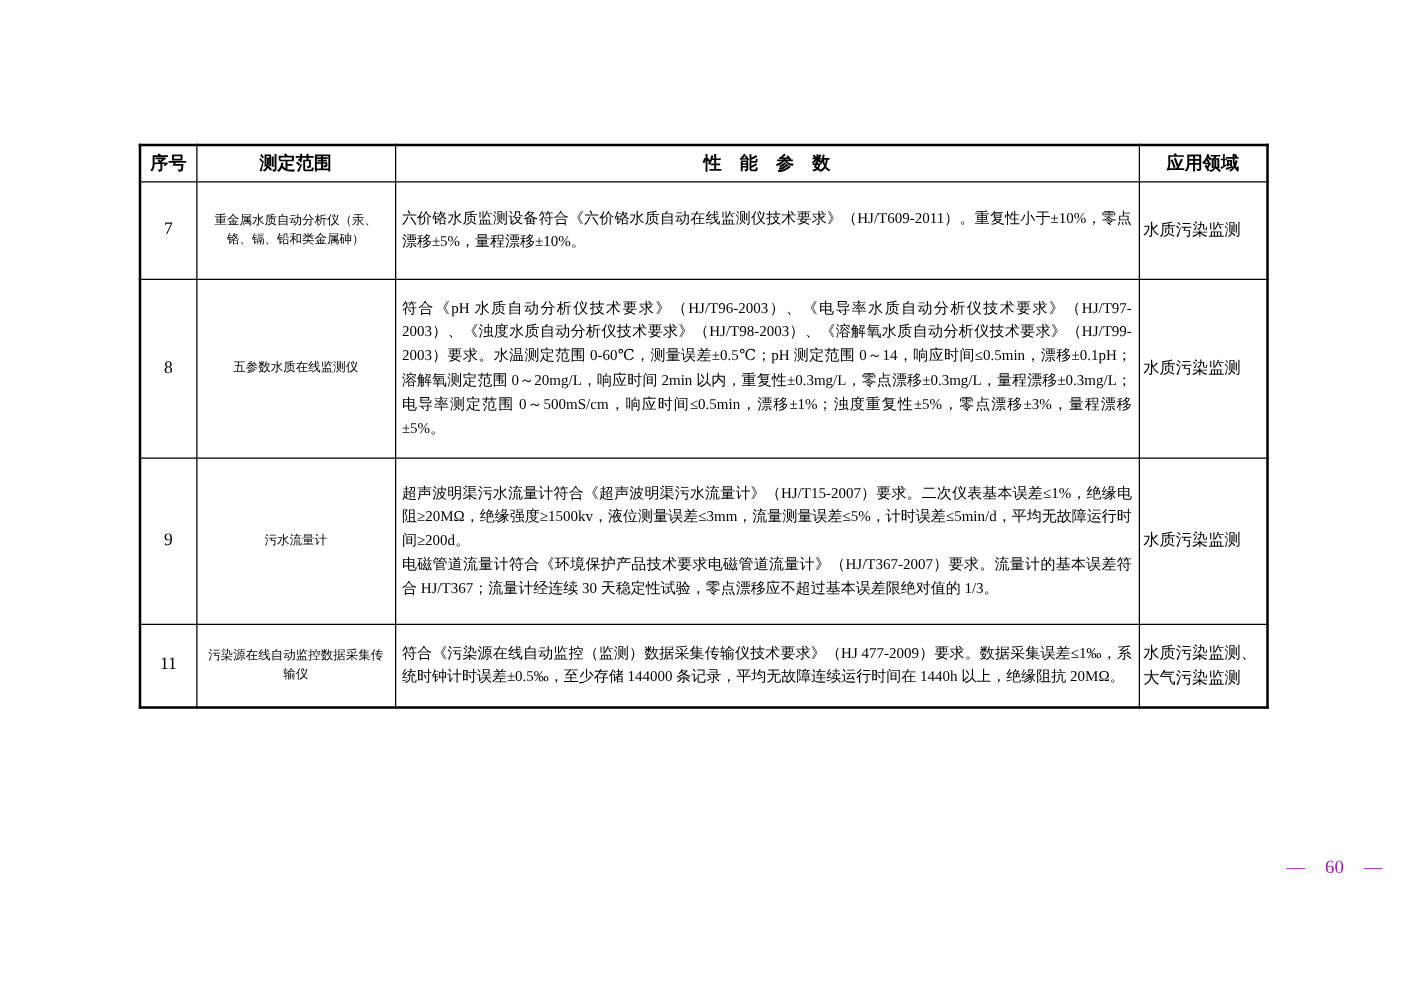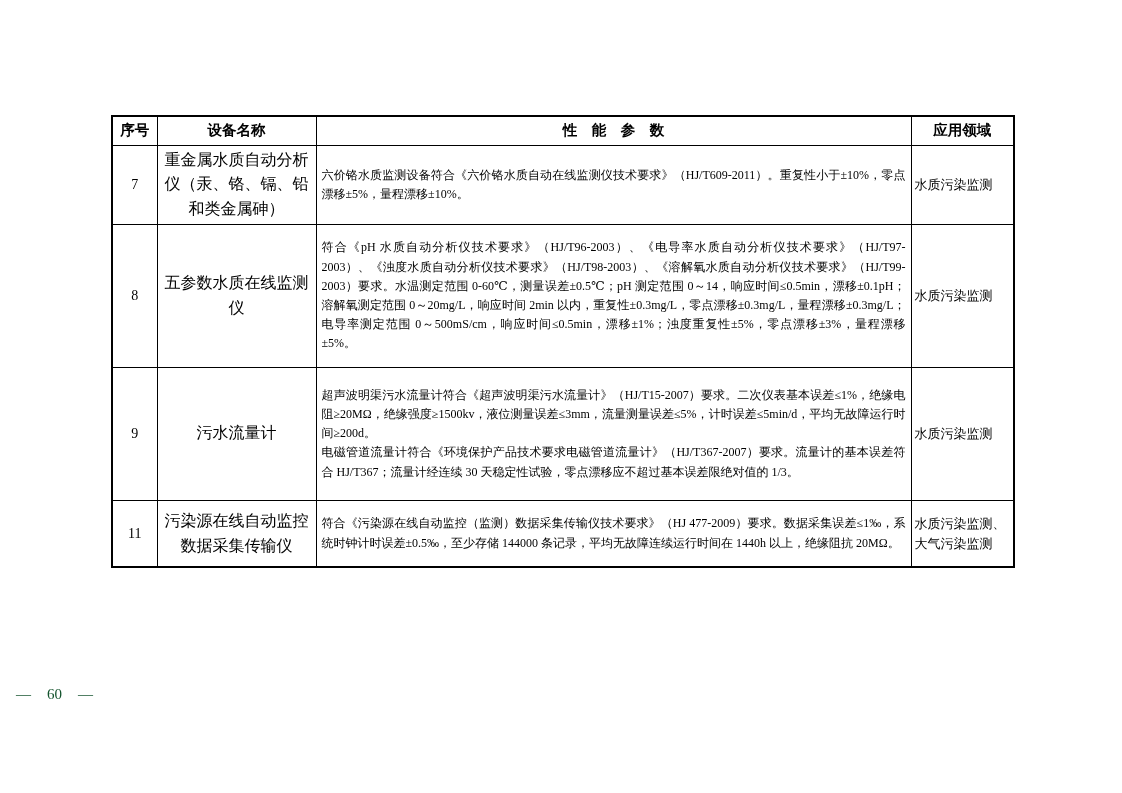--- a/index.html
+++ b/index.html
@@ -47,21 +47,21 @@
 
   td.c-no {
     text-align: center;
     vertical-align: middle;
     font-size: 14px;
     padding: 2px;
   }
   td.c-name {
     text-align: center;
     vertical-align: middle;
-    font-size: 16px;
+    font-size: 10px;
     line-height: 1.55;
     padding: 2px 6px;
   }
   td.c-params {
     text-align: justify;
     vertical-align: middle;
     font-size: 12px;
     line-height: 1.6;
     padding: 2px 5px;
   }
@@ -73,23 +73,23 @@
     vertical-align: middle;
     font-size: 13px;
     line-height: 1.55;
     padding: 2px 3px;
   }
   .footer {
     position: absolute;
     left: 0;
     top: 686px;
     width: 100%;
-    text-align: left;
+    text-align: right;
     font-size: 15px;
-    color: #14532d;
+    color: #a21caf;
   }
   .footer .dash {
     display: inline-block;
     margin: 0 16px;
   }
 </style>
 </head>
 <body>
 
 <div class="page">
@@ -97,21 +97,21 @@
   <table class="spec-table">
     <colgroup>
       <col style="width:45px">
       <col style="width:159px">
       <col style="width:595px">
       <col style="width:103px">
     </colgroup>
     <thead>
       <tr class="row-header">
         <th>序号</th>
-        <th>设备名称</th>
+        <th>测定范围</th>
         <th>性　能　参　数</th>
         <th>应用领域</th>
       </tr>
     </thead>
     <tbody>
       <tr class="row-7">
         <td class="c-no">7</td>
         <td class="c-name">重金属水质自动分析仪（汞、铬、镉、铅和类金属砷）</td>
         <td class="c-params">
           <div class="para">六价铬水质监测设备符合《六价铬水质自动在线监测仪技术要求》（HJ/T609-2011）。重复性小于±10%，零点漂移±5%，量程漂移±10%。</div>

